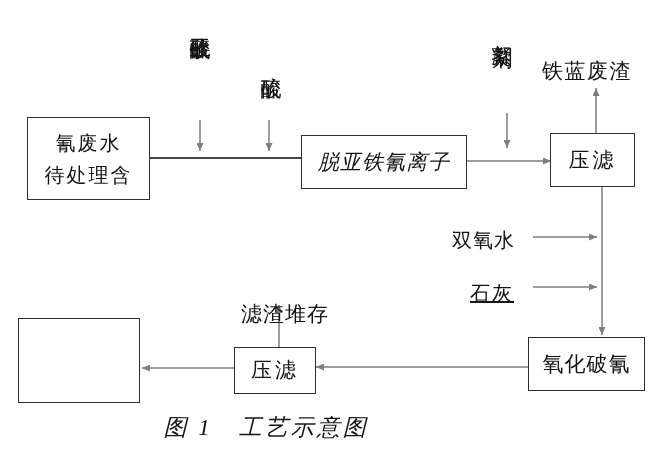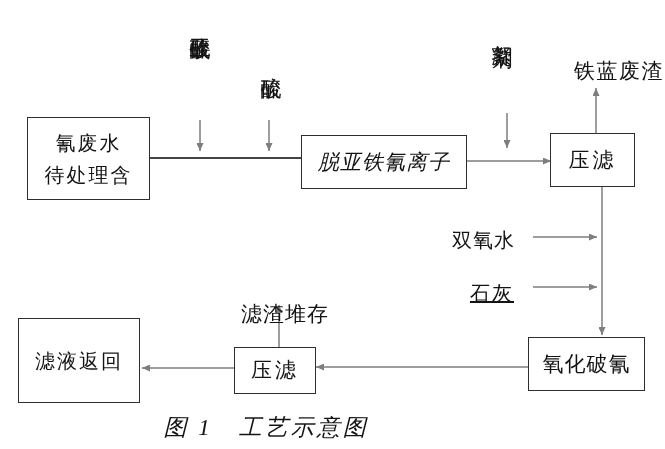--- a/index.html
+++ b/index.html
@@ -46,21 +46,21 @@
   #lbl-ferrous-sulfate { left: 186px; top: 20px; }
   #lbl-sulfuric-acid   { left: 257px; top: 60px; }
   #lbl-flocculant      { left: 488px; top: 28px; }
 
   .hlabel {
     position: absolute;
     font-size: 21px;
     letter-spacing: 1px;
     white-space: nowrap;
   }
-  #lbl-iron-blue       { left: 574px; top: 57px;  letter-spacing: 1.5px; }
+  #lbl-iron-blue       { left: 542px; top: 57px;  letter-spacing: 1.5px; }
   #lbl-h2o2            { left: 452px; top: 227px; font-size: 20px; }
   #lbl-lime            { left: 470px; top: 280px; font-size: 20px; letter-spacing: 2px; text-decoration: underline; }
   #lbl-residue-storage { left: 241px; top: 272px; margin-top: 28px; }
 
   #caption {
     position: absolute;
     left: 0; top: 412px; width: 532px;
     text-align: center;
     font-size: 23px;
     font-style: italic;
@@ -117,21 +117,20 @@
 
   <div class="box" id="box-oxid">
     <span>氧化破氰</span>
   </div>
 
   <div class="box" id="box-pf-bottom">
     <span>压滤</span>
   </div>
 
   <div class="box" id="box-return">
-    <span>滤液返回</span>
   </div>
 
   <div class="vlabel" id="lbl-ferrous-sulfate">硫酸亚铁</div>
   <div class="vlabel" id="lbl-sulfuric-acid">硫酸</div>
   <div class="vlabel" id="lbl-flocculant">絮凝剂</div>
 
   <div class="hlabel" id="lbl-iron-blue">铁蓝废渣</div>
   <div class="hlabel" id="lbl-h2o2">双氧水</div>
   <div class="hlabel" id="lbl-lime">石灰</div>
   <div class="hlabel" id="lbl-residue-storage">滤渣堆存</div>

